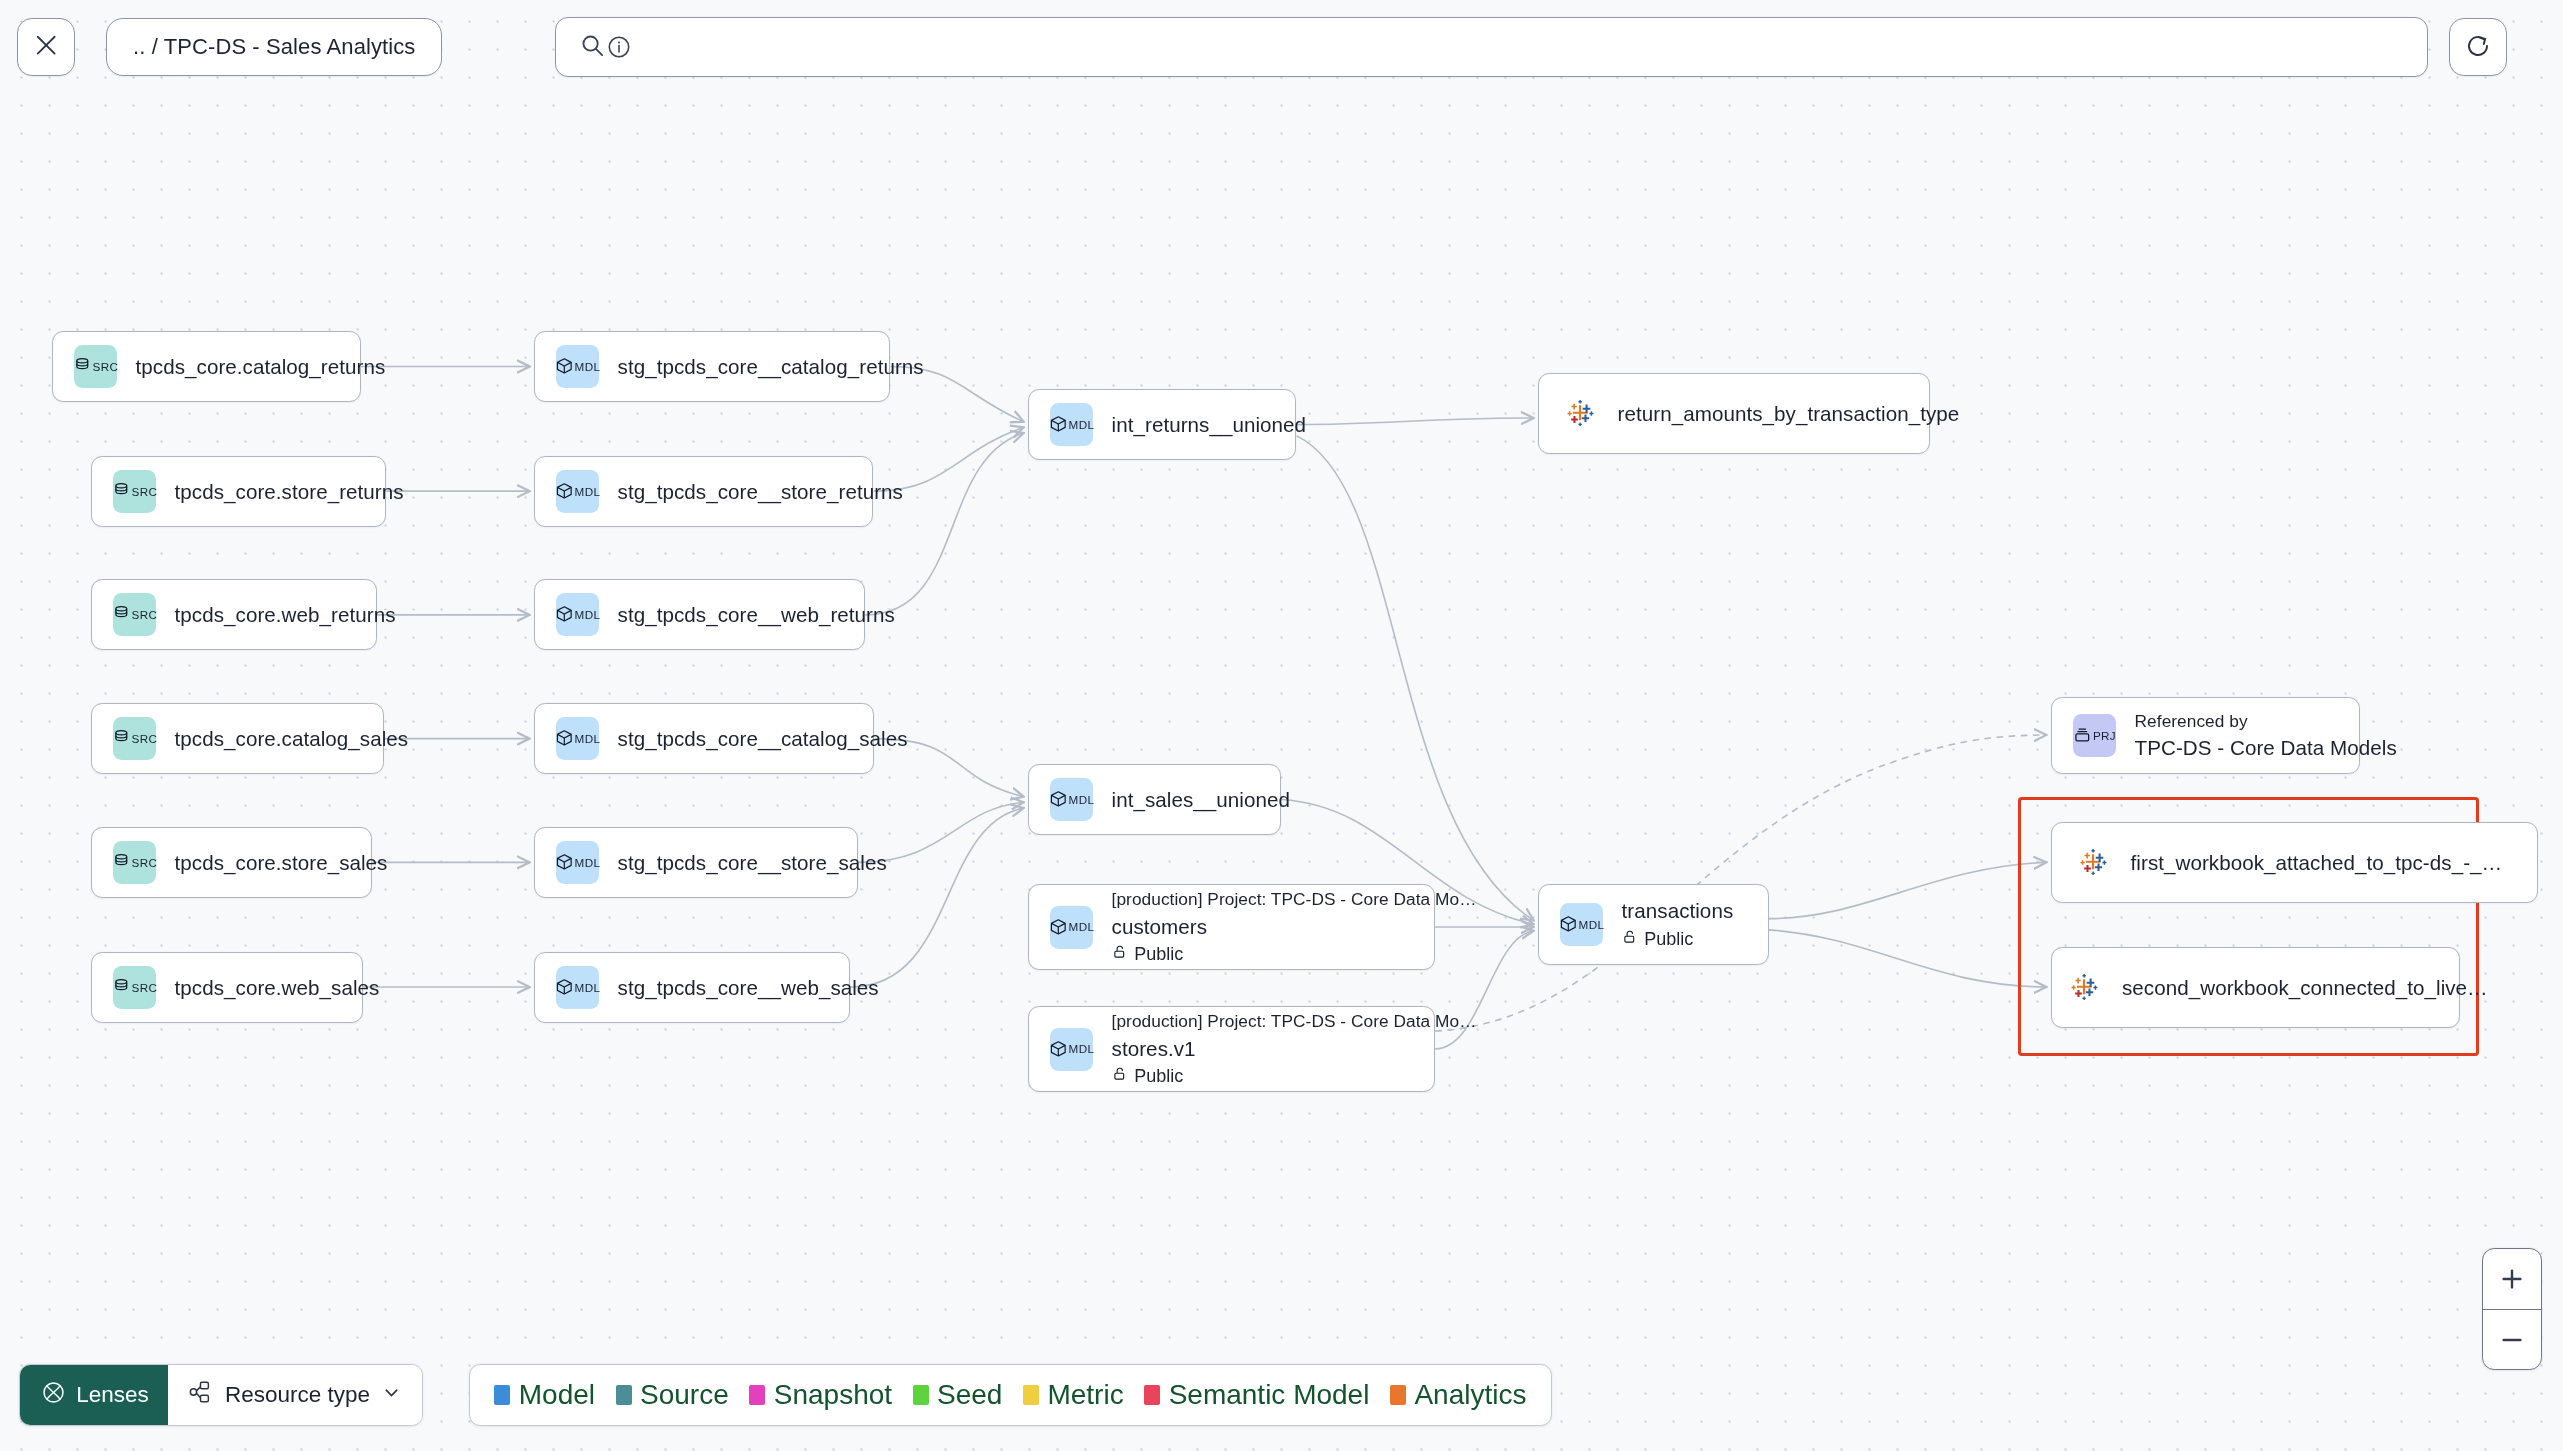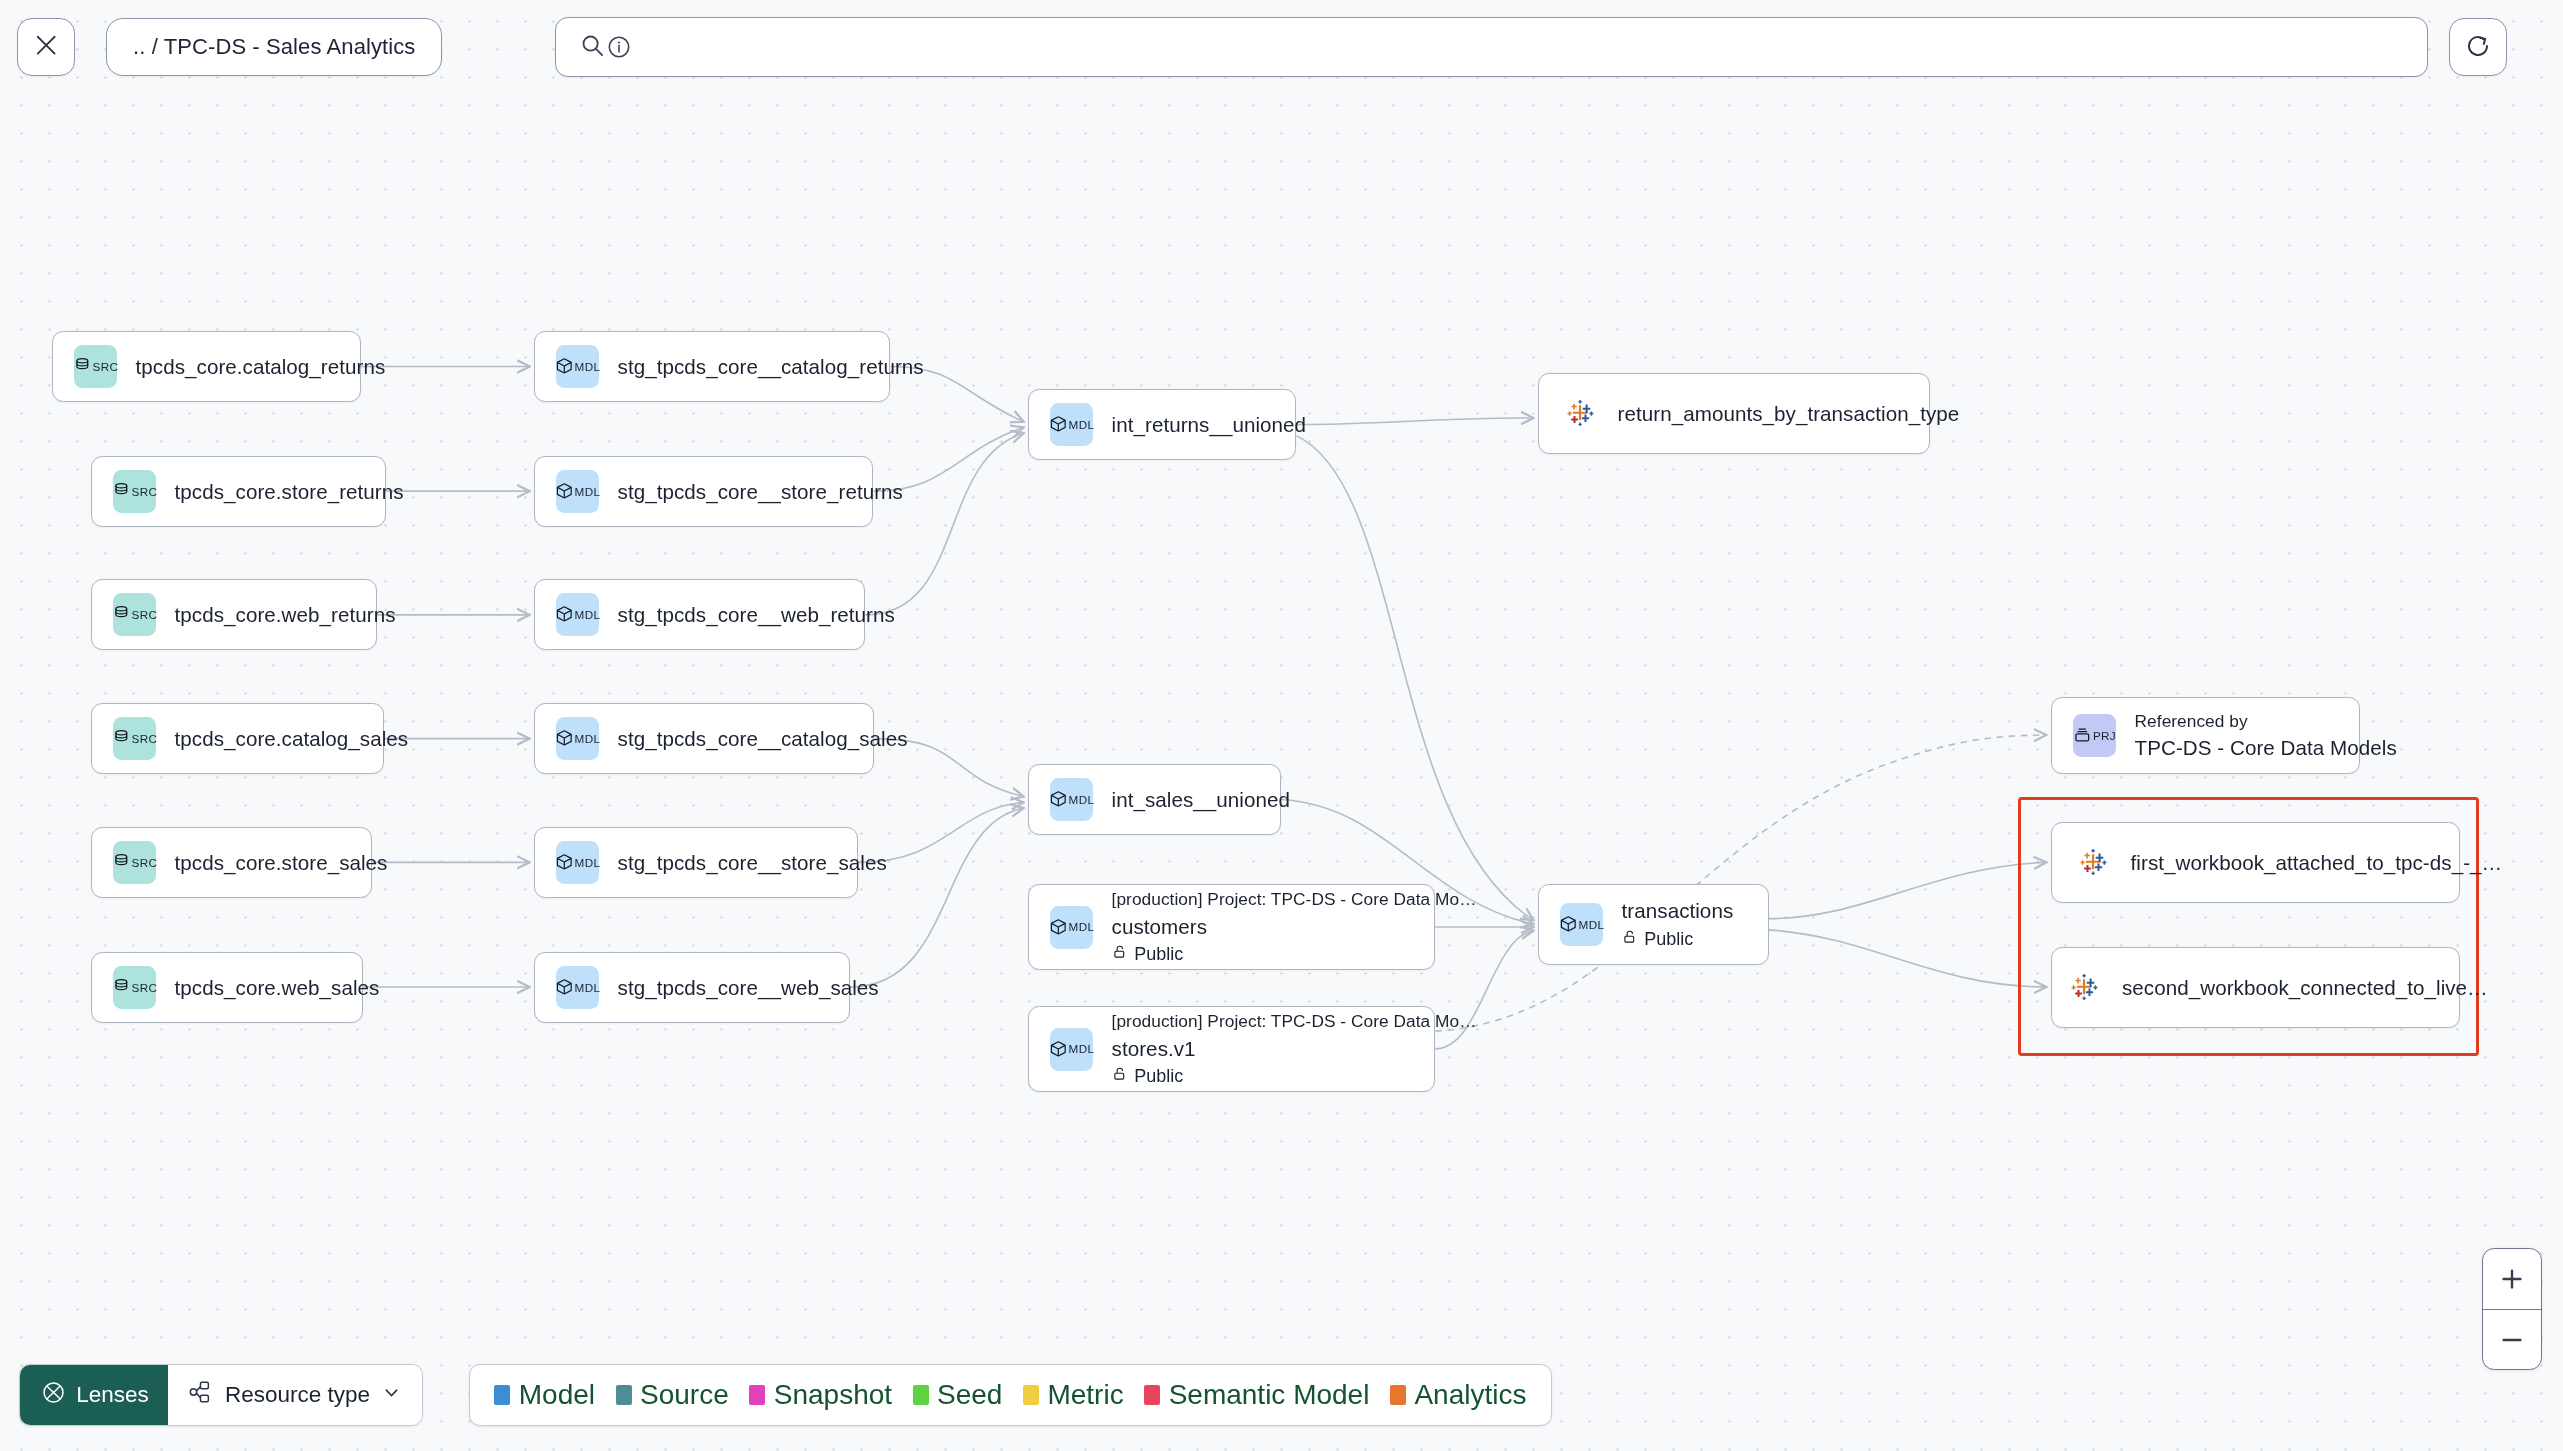--- a/index.html
+++ b/index.html
@@ -549,21 +549,21 @@
             <rect x="4.6" y="10.4" width="14.8" height="8.2" rx="1.6"></rect>
             <path d="M6.4 7.6 H17.6 M7.8 4.9 H16.2"></path>
           </svg></span>
         <span class="code">PRJ</span>
       </div>
       <div class="labels">
         <div class="sub-top">Referenced by</div>
         <div class="title">TPC-DS - Core Data Models</div>
       </div>
     </div>
-    <div class="node" style="left: 2051px; top: 822px; width: 409px; height: 81px;">
+    <div class="node" style="left: 2051px; top: 822px; width: 487px; height: 81px;">
       <div class="badge exp" style="width: 41px; height: 41px; margin-right: 17px;">
         <span class="glyph">
     <svg width="37" height="37" viewBox="0 0 40 40">
       <g stroke-linecap="butt" stroke-width="2.4">
         <path d="M19.5 11 V27.4 M11.8 19.2 H27.6" stroke="#e07b24"></path>
       </g>
       <g stroke-width="2.2">
         <path d="M26.6 10.4 V19.4 M22.4 14.9 H30.6" stroke="#2b5d9c"></path>
       </g>
       <g stroke-width="2.2">

